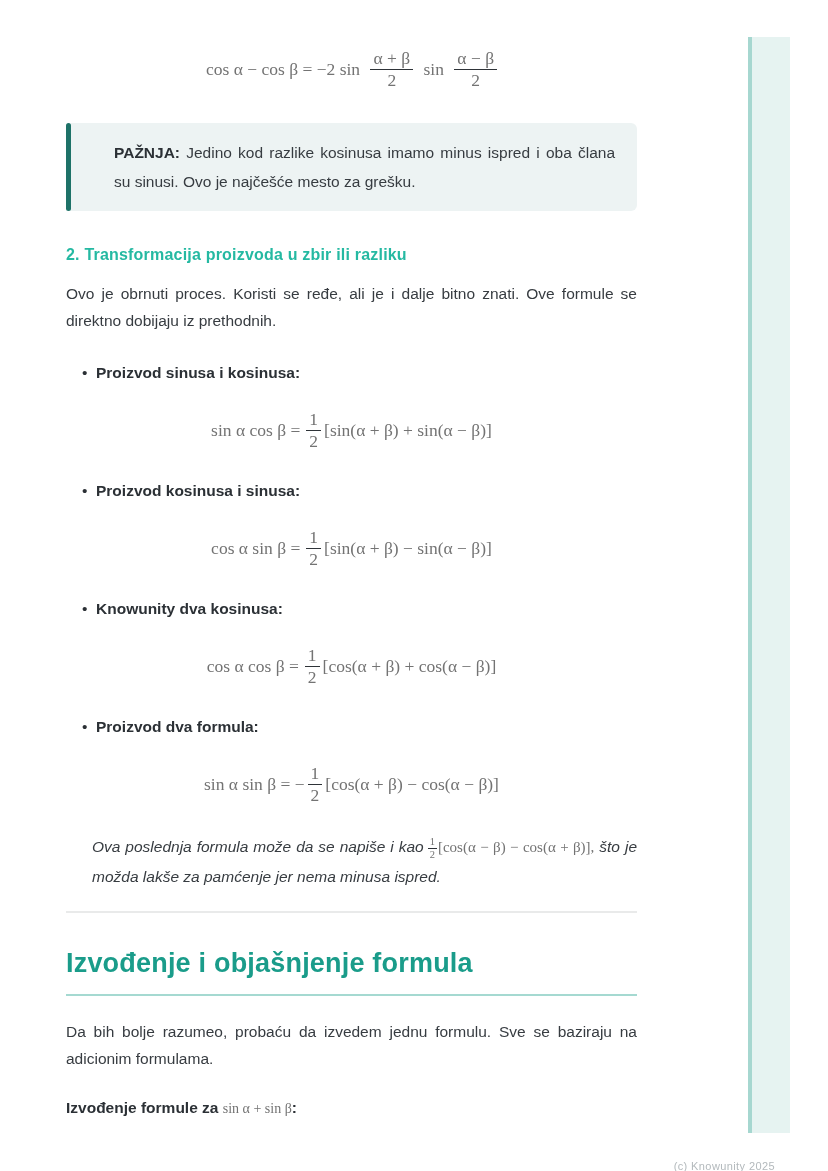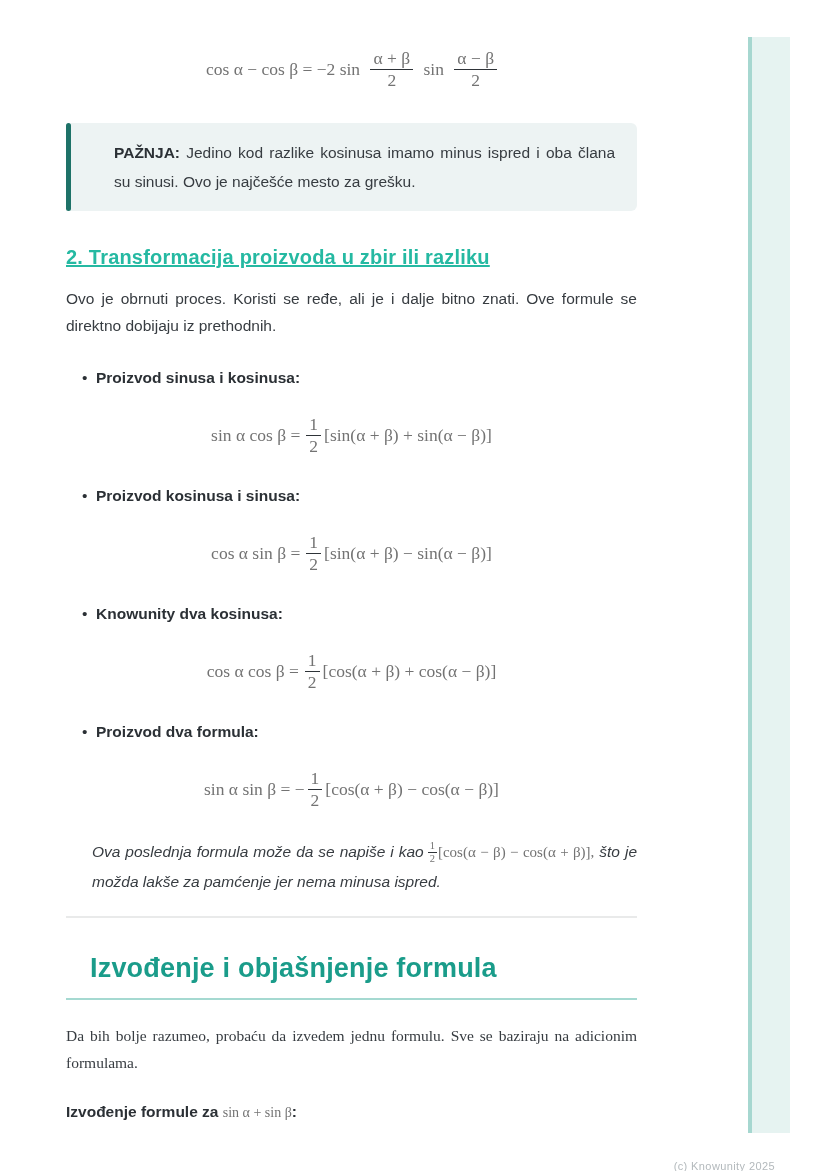--- a/index.html
+++ b/index.html
@@ -40,39 +40,37 @@
   }
   .callout-bar{
     position:absolute;left:0;top:0;bottom:0;width:5px;
     background:var(--callout-bar,#1e7268);
     border-radius:4px;
   }
   .callout b{color:#2b3035;}
   
   .h2{
     margin-top:34px;
-    font-size:20px;
+    font-size:16px;
     font-weight:bold;
     color:var(--accent-h2,#25b9a2);
     line-height:1.2;
     letter-spacing:0.2px;
-    text-decoration:underline;
   }
   .h1-wrap{
     margin-top:34px;
     padding-bottom:14px;
     border-bottom:2px solid var(--underline,#a5d9d1);
   }
   .h1{
     font-size:27px;
     font-weight:bold;
     color:var(--accent-h1,#1a9c8a);
     line-height:1.2;
     letter-spacing:0.2px;
-    margin-left:24px;
   }
   
   .para{
     margin-top:16px;
     font-size:15.5px;
     line-height:27px;
     text-align:justify;
     color:#373c41;
   }
   
@@ -209,20 +207,20 @@
 
     <p class="note">
       <span>Ova poslednja formula može da se napiše i kao</span><span class="frac math"><span class="num">1</span><span class="den">2</span></span><span class="math">[cos(α − β) − cos(α + β)],</span><span> što je možda lakše za pamćenje jer nema minusa ispred.</span>
     </p>
 
     <hr class="divider">
 
     <div class="h1-wrap">
       <div class="h1">Izvođenje i objašnjenje formula</div>
     </div>
-    <p class="para" style="margin-top:22px;font-family:Liberation Serif, serif;">Da bih bolje razumeo, probaću da izvedem jednu formulu. Sve se baziraju na adicionim formulama.</p>
+    <p class="para" style="margin-top:22px;">Da bih bolje razumeo, probaću da izvedem jednu formulu. Sve se baziraju na adicionim formulama.</p>
 
     <p class="lead">
       <span class="bold">Izvođenje formule za </span><span class="math">sin α + sin β</span><span class="bold">:</span>
     </p>
 
   </div>
 </div>
 
 </body></html>

